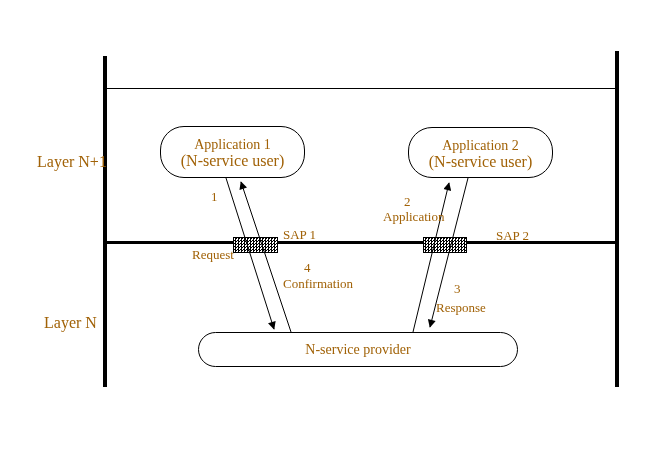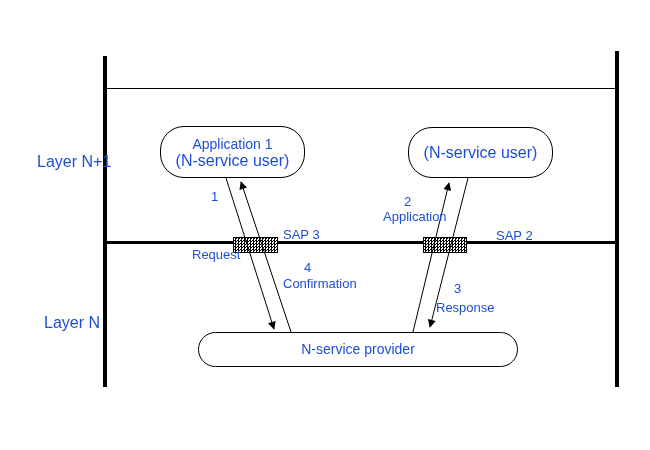--- a/index.html
+++ b/index.html
@@ -1,22 +1,22 @@
 <!DOCTYPE html>
 <html><head>
 <meta charset="utf-8">
 <style>
   html, body { margin: 0; padding: 0; background: #ffffff; }
   #canvas {
     position: relative;
     width: 650px;
     height: 387px;
     background: #ffffff;
-    font-family: Liberation Sans, sans-serif;
-    color: #1d4ed8;
+    font-family: Liberation Serif, serif;
+    color: #a16207;
     overflow: hidden;
   }
   .abs { position: absolute; }
   .blk { background: #000000; }
   .node {
     position: absolute;
     border: 1px solid #000000;
     background: #ffffff;
     display: flex;
     flex-direction: column;
@@ -56,20 +56,21 @@
 
   <div class="sap" style="left:233px; top:237px; width:45px; height:16px;"></div>
   <div class="sap" style="left:423px; top:237px; width:44px; height:16px;"></div>
 
   <div class="node" style="left:160px; top:126px; width:145px; height:52px; border-radius:24px;">
     <div class="node-title">Application 1</div>
     <div class="node-sub">(N-service user)</div>
   </div>
 
   <div class="node" style="left:408px; top:127px; width:145px; height:51px; border-radius:24px;">
+    <div class="node-title">Application 2</div>
     <div class="node-sub">(N-service user)</div>
   </div>
 
   <div class="node" style="left:198px; top:332px; width:320px; height:35px; border-radius:18px;align-items:center;">
     <div class="node-title">N-service provider</div>
   </div>
 
   <svg class="overlay" width="650" height="450" viewBox="0 0 650 450">
     <defs>
       <marker id="arrowhead" viewBox="0 0 10 10" refX="9" refY="5" markerWidth="10" markerHeight="8" orient="auto">
@@ -86,21 +87,21 @@
       <line x1="413" y1="332" x2="449" y2="183" stroke="#000000" stroke-width="1" marker-end="url(#arrowhead)"></line>
     </g>
     <g>
       <line x1="468" y1="178" x2="430" y2="327" stroke="#000000" stroke-width="1" marker-end="url(#arrowhead)"></line>
     </g>
   </svg>
 
   <div class="lbl layer-lbl" style="left:37px; top:155px;">Layer N+1</div>
   <div class="lbl layer-lbl" style="left:44px; top:316px;">Layer N</div>
 
-  <div class="lbl" style="left:283px; top:228px;">SAP 3</div>
+  <div class="lbl" style="left:283px; top:228px;">SAP 1</div>
   <div class="lbl" style="left:496px; top:229px;">SAP 2</div>
 
   <div class="lbl" style="left:211px; top:190px;">1</div>
   <div class="lbl" style="left:192px; top:204px;margin-top:44px;">Request</div>
 
   <div class="lbl" style="left:404px; top:195px;">2</div>
   <div class="lbl" style="left:383px; top:210px;">Application</div>
 
   <div class="lbl" style="left:454px; top:282px;">3</div>
   <div class="lbl" style="left:436px; top:301px;">Response</div>

